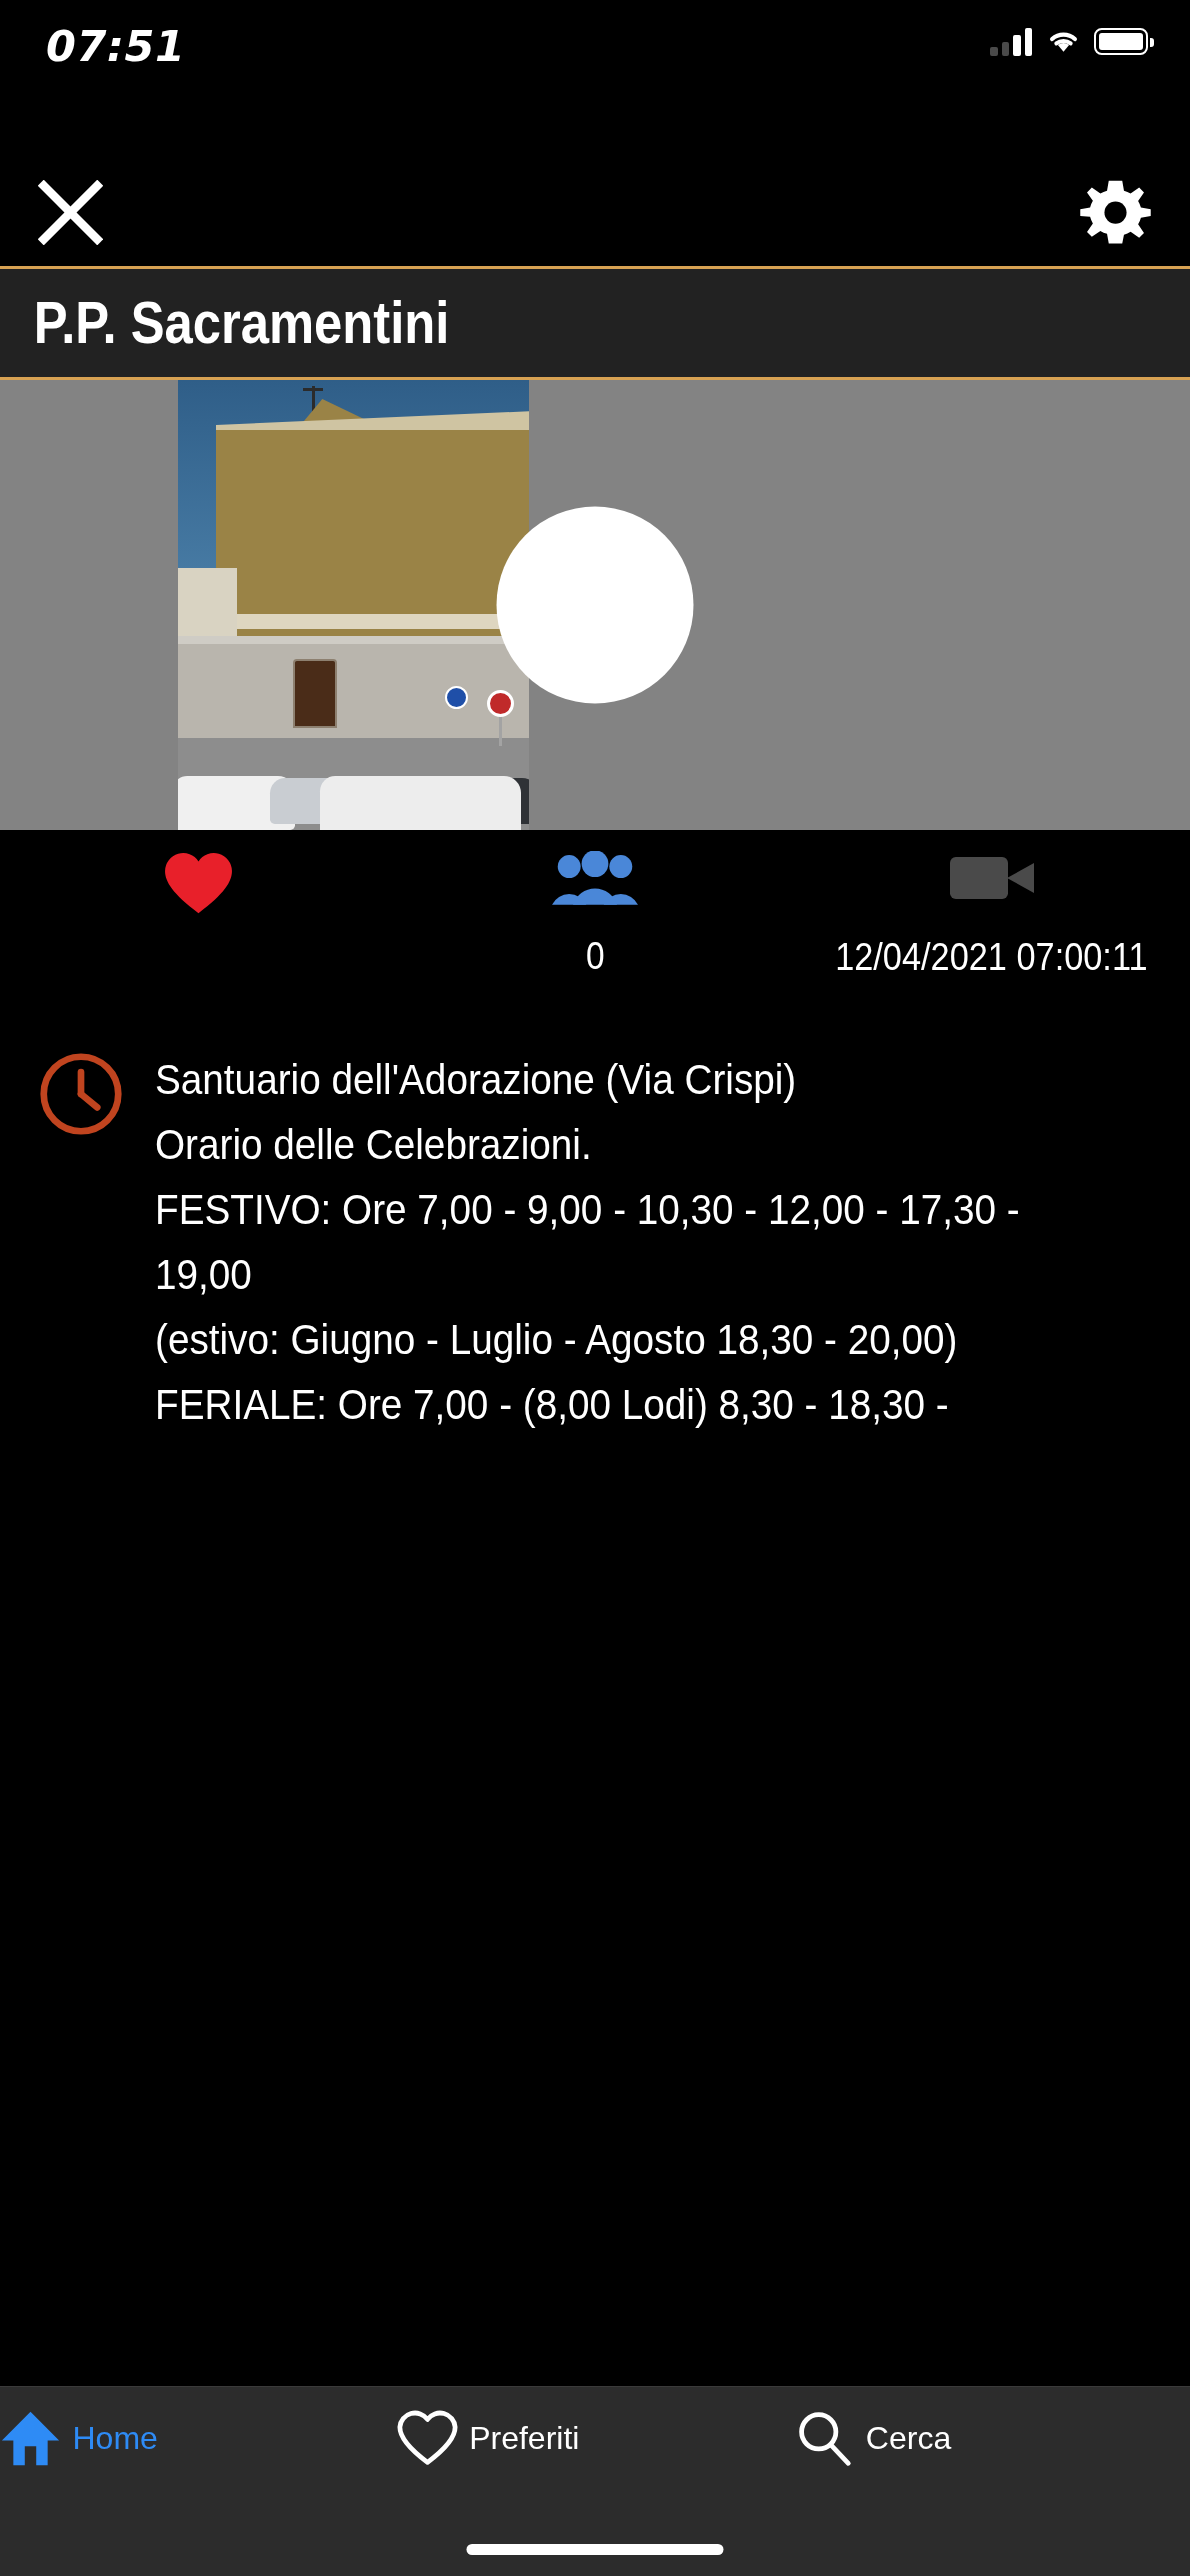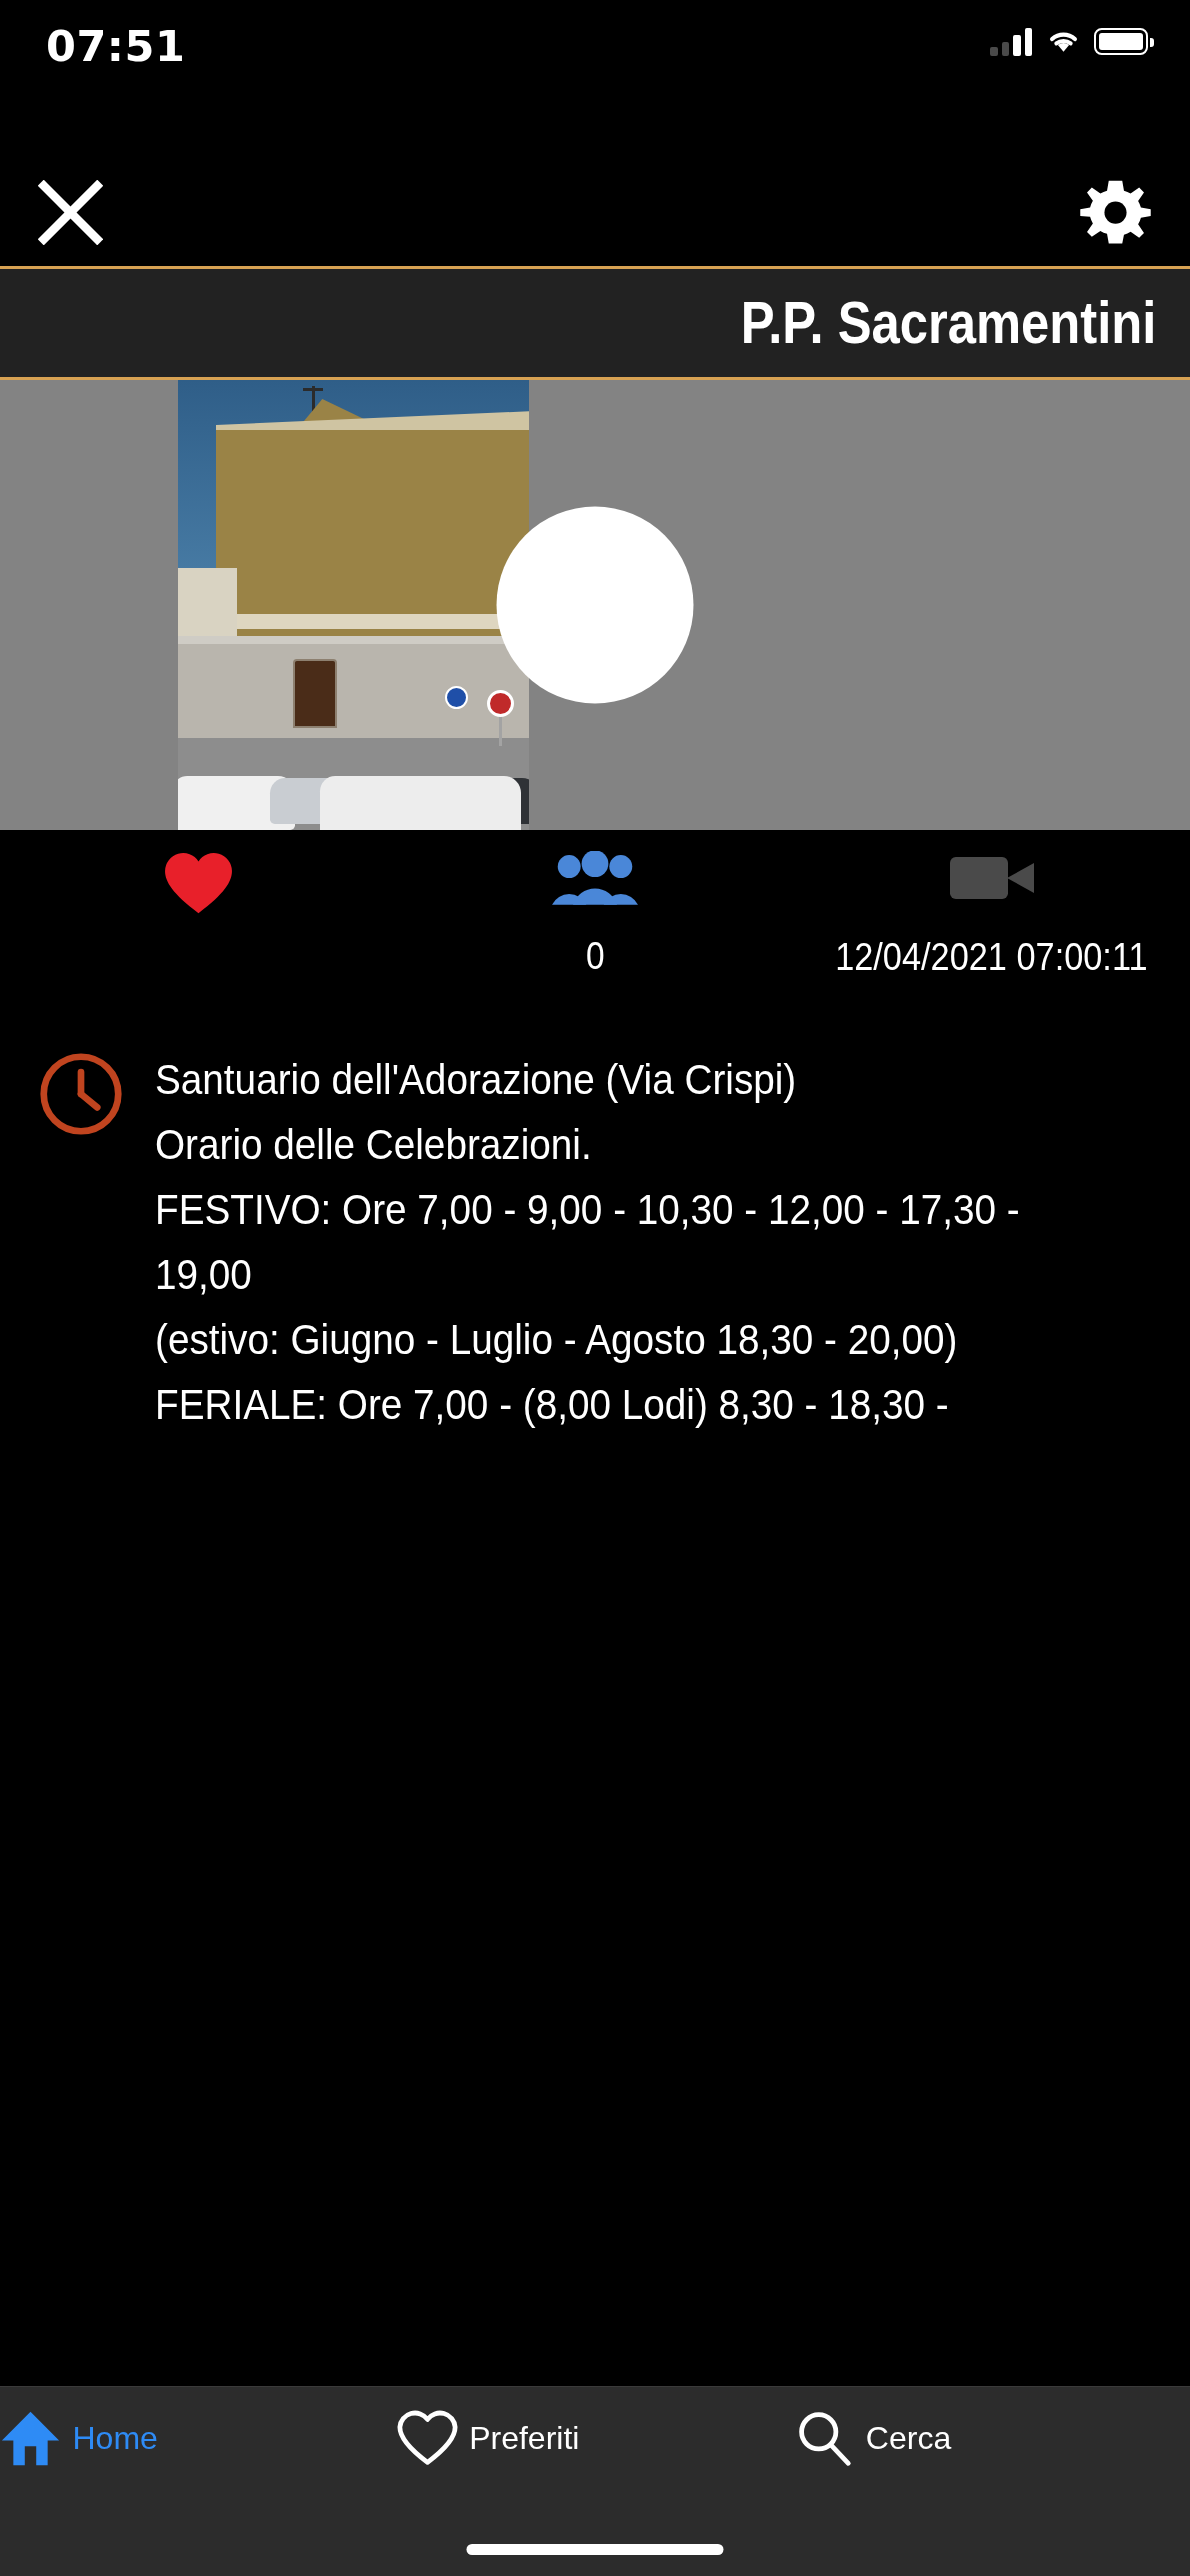--- a/index.html
+++ b/index.html
@@ -32,20 +32,21 @@
   }
   .status-time {
     position: absolute;
     left: 46px;
     top: 21px;
     color: #ffffff;
     font-size: 43px;
     font-weight: 600;
     letter-spacing: 0.5px;
     font-family: "DejaVu Sans", sans-serif;
+    font-style: italic;
   }
   .status-right {
     position: absolute;
     right: 42px;
     top: 27px;
     display: flex;
     align-items: center;
     gap: 13.4px;
   }
   .signal {
@@ -116,21 +117,21 @@
 
   
   .titlebar {
     flex: 0 0 111px;
     height: 111px;
     background: #222222;
     border-bottom: 3.8px solid #d8a253;
     box-sizing: border-box;
     display: flex;
     align-items: center;
-    justify-content: flex-end;
+    justify-content: flex-start;
   }
   .title-text {
     color: #ffffff;
     font-size: 59px;
     font-weight: 700;
     font-family: "Liberation Sans Narrow", "Liberation Sans", sans-serif;
     transform: scaleX(0.86);
     letter-spacing: 0px;
     white-space: nowrap;
   }

